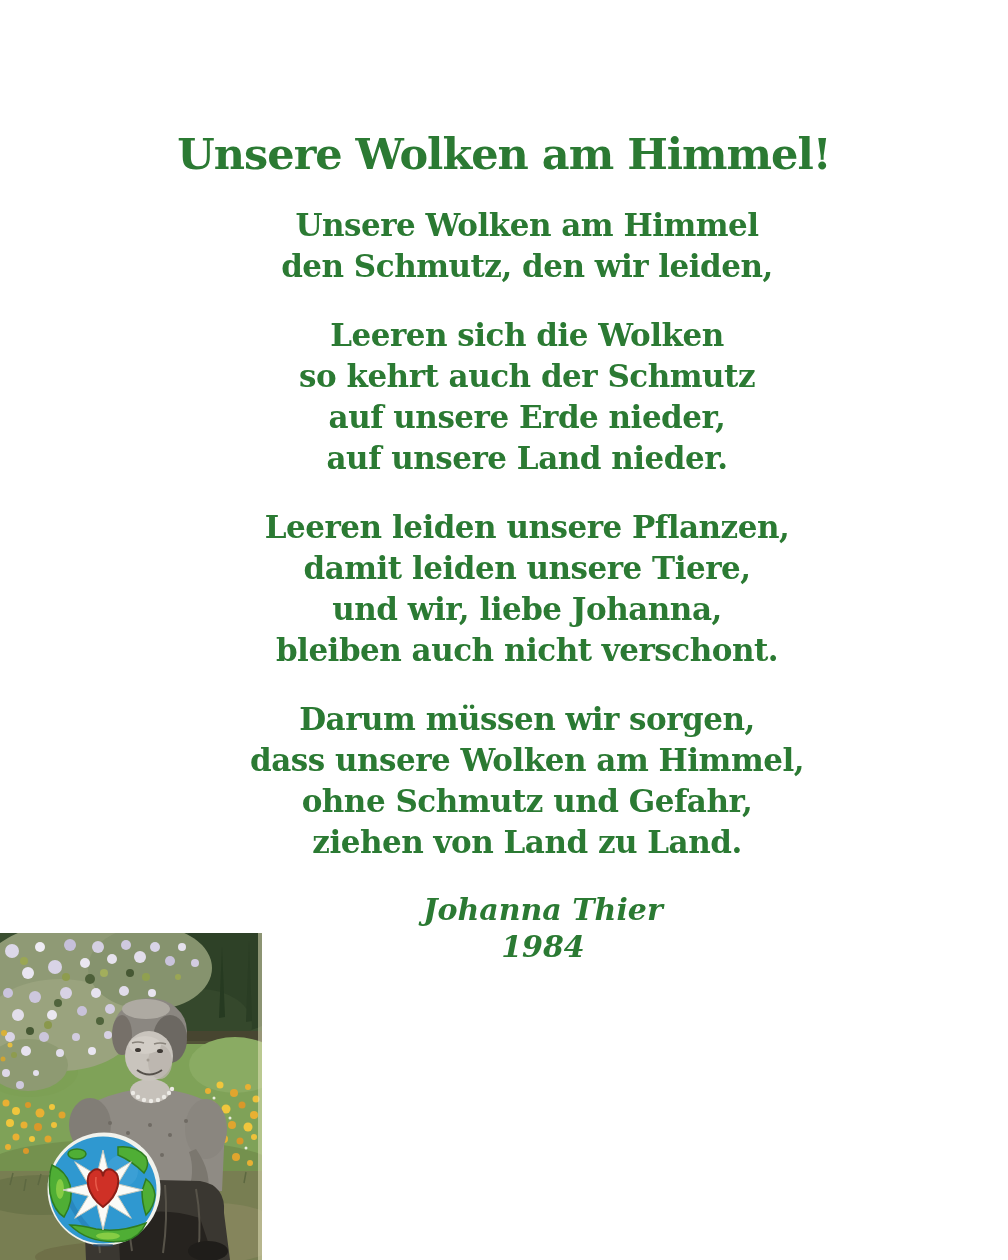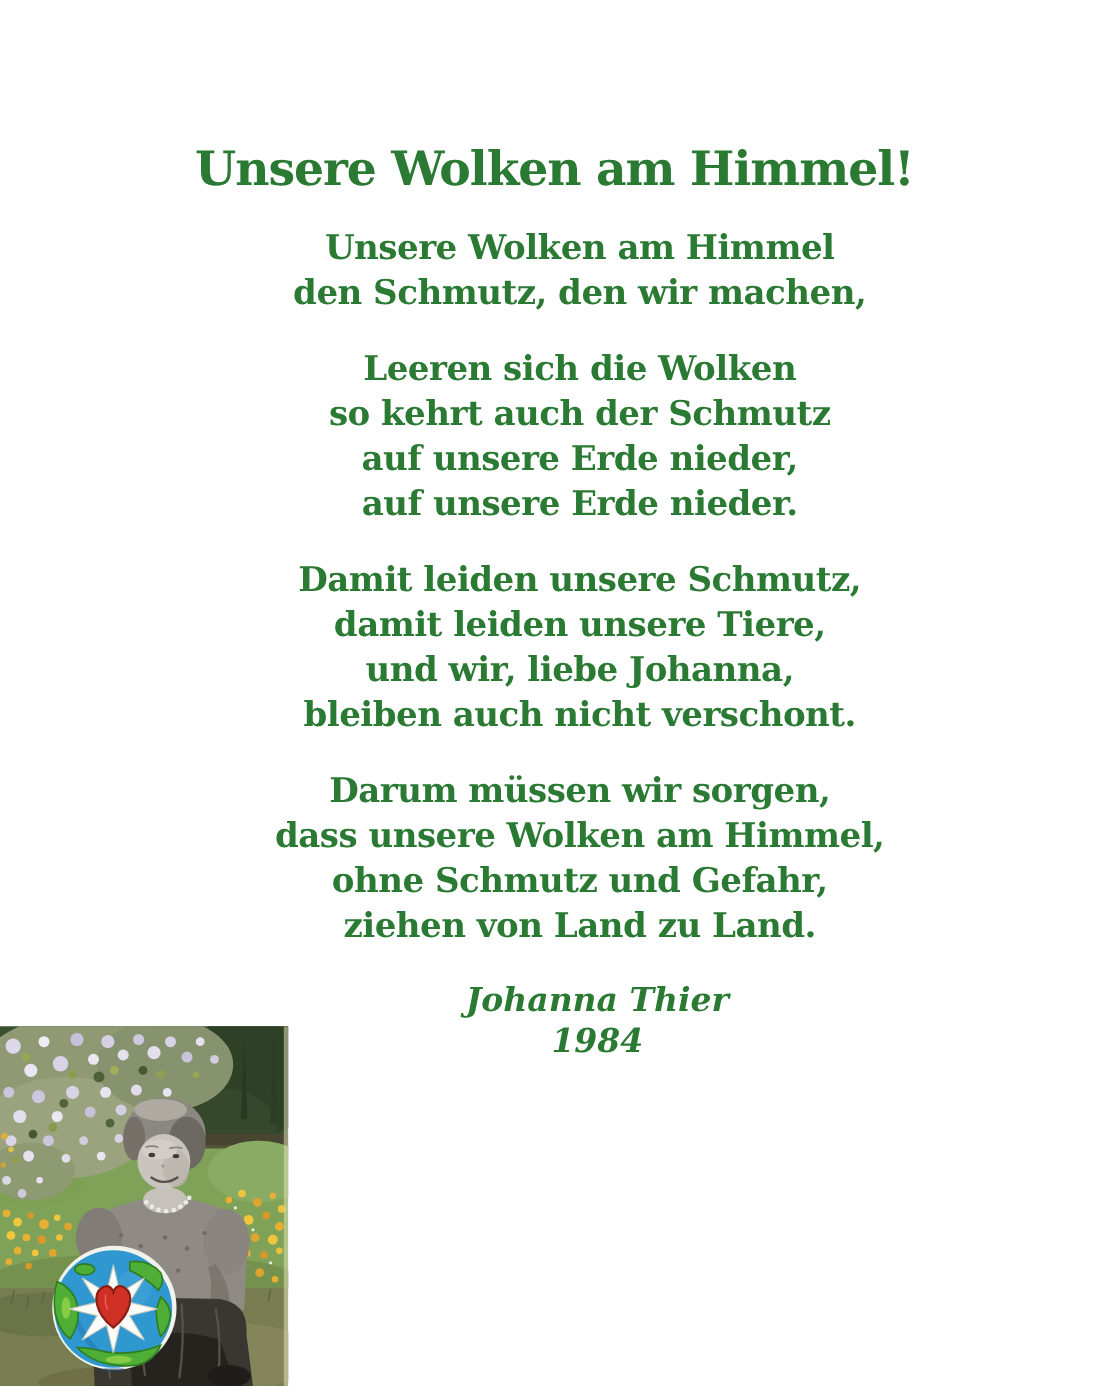--- a/index.html
+++ b/index.html
@@ -59,30 +59,30 @@
 </head>
 <body>
 
 <div class="page">
 
   <h1 class="poem-title">Unsere Wolken am Himmel!</h1>
 
   <div class="poem">
     <div class="stanza">
       <div class="poem-line">Unsere Wolken am Himmel</div>
-      <div class="poem-line">den Schmutz, den wir machen,</div>
+      <div class="poem-line">den Schmutz, den wir leiden,</div>
     </div>
     <div class="stanza">
       <div class="poem-line">Leeren sich die Wolken</div>
       <div class="poem-line">so kehrt auch der Schmutz</div>
       <div class="poem-line">auf unsere Erde nieder,</div>
-      <div class="poem-line">auf unsere Erde nieder.</div>
-    </div>
-    <div class="stanza">
-      <div class="poem-line">Damit leiden unsere Schmutz,</div>
+      <div class="poem-line">auf unsere Land nieder.</div>
+    </div>
+    <div class="stanza">
+      <div class="poem-line">Leeren leiden unsere Pflanzen,</div>
       <div class="poem-line">damit leiden unsere Tiere,</div>
       <div class="poem-line">und wir, liebe Johanna,</div>
       <div class="poem-line">bleiben auch nicht verschont.</div>
     </div>
     <div class="stanza">
       <div class="poem-line">Darum müssen wir sorgen,</div>
       <div class="poem-line">dass unsere Wolken am Himmel,</div>
       <div class="poem-line">ohne Schmutz und Gefahr,</div>
       <div class="poem-line">ziehen von Land zu Land.</div>
     </div>

